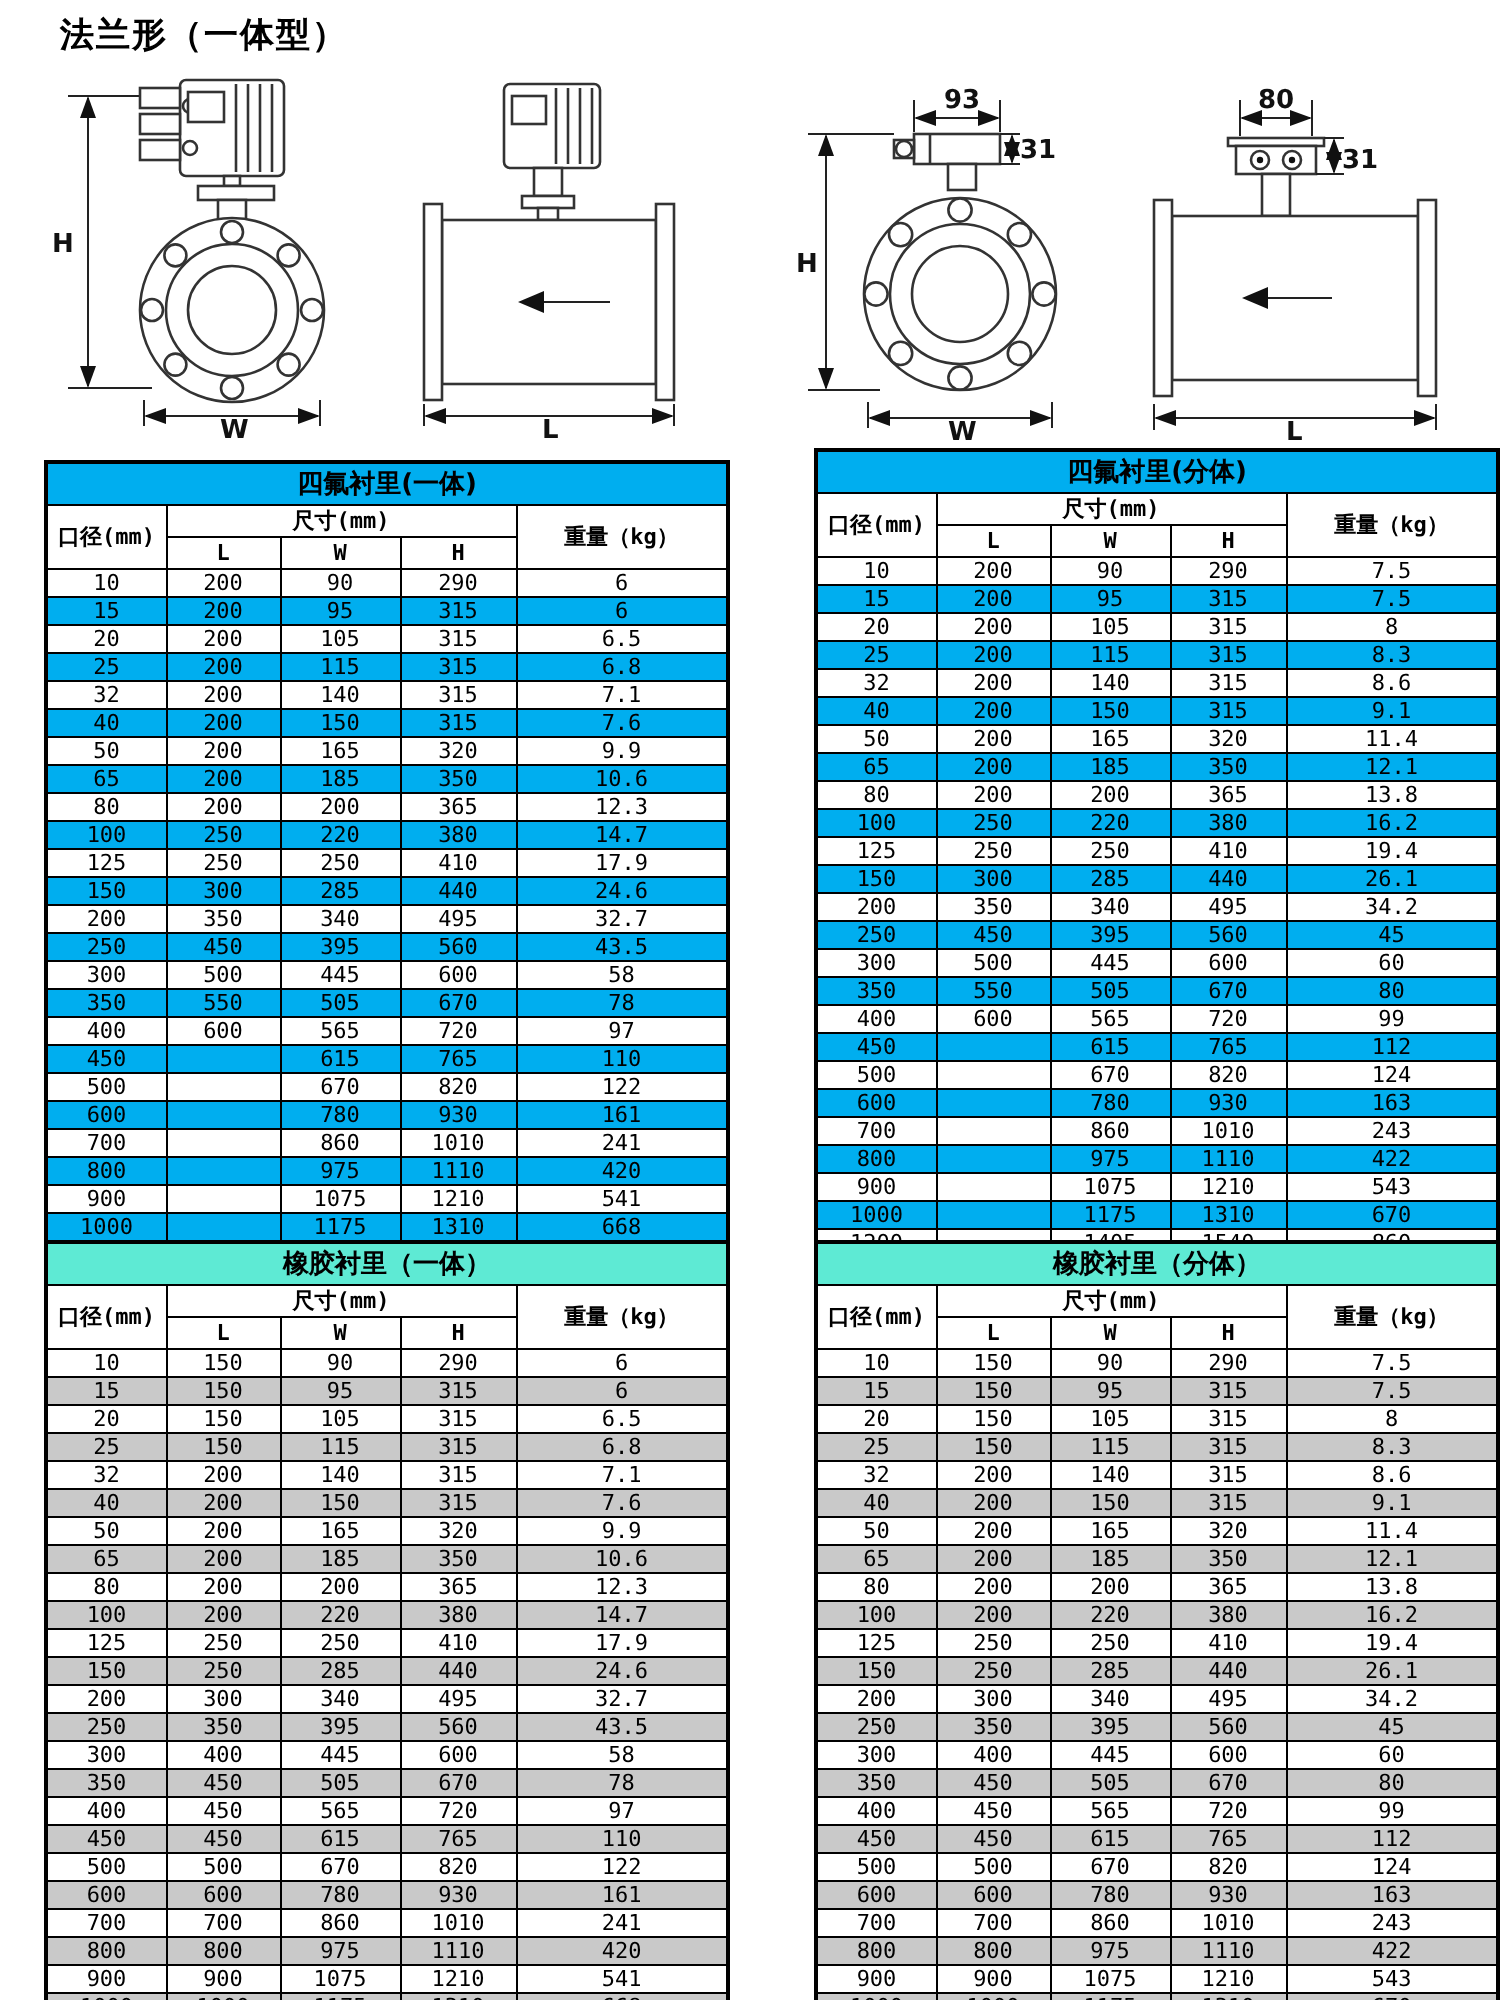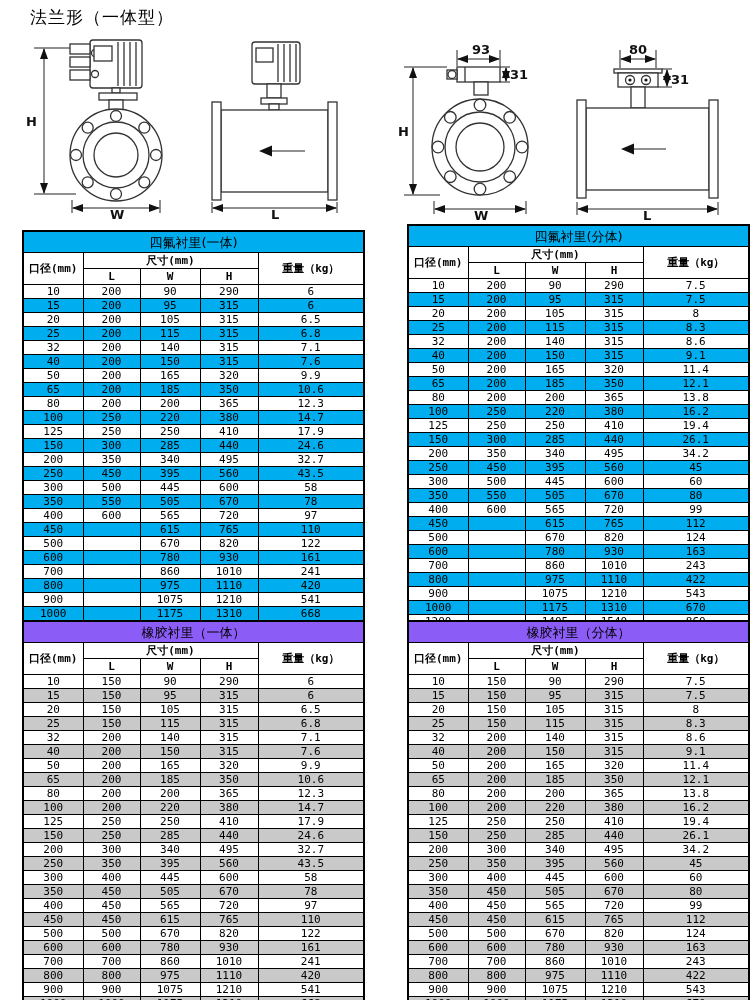--- a/index.html
+++ b/index.html
@@ -1,43 +1,43 @@
 <!DOCTYPE html>
 <html><head>
 <meta charset="utf-8">
 <style>
   html,body{margin:0;padding:0;background:#fff;}
   #page{position:relative;width:750px;height:1000px;background:#fff;overflow:hidden;
         font-family:"DejaVu Sans","Liberation Sans",sans-serif;color:#000;}
-  .page-title{position:absolute;top:6px;font-size:17px;font-weight:normal;letter-spacing:1px;}
+  .page-title{position:absolute;top:6px;font-size:17px;font-weight:bold;letter-spacing:1px;}
   #title-left{left:30px;}
   #title-right{left:398px;}
   .drawing{position:absolute;top:26px;}
   #drawing-left{left:20px;}
   #drawing-right{left:398px;}
   svg .ln{stroke:#333;fill:none;stroke-width:1.3;}
   svg .fillw{fill:#fff;stroke:#333;stroke-width:1.3;}
   svg .dim{stroke:#222;stroke-width:1;fill:none;}
   svg .dimtxt{font-size:13px;font-weight:600;fill:#111;font-family:"DejaVu Sans",sans-serif;}
   svg .flow{fill:#111;}
 
   table.spec{position:absolute;width:341px;border-collapse:collapse;table-layout:fixed;
              font-family:"DejaVu Sans Mono","DejaVu Sans",monospace;border:2px solid #000;}
   table.spec th,table.spec td{border:1px solid #000;text-align:center;padding:0;
              font-size:11px;line-height:1;height:13px;overflow:hidden;white-space:nowrap;}
-  table.spec tr.ttl th{height:20px;font-size:13px;font-weight:normal;
+  table.spec tr.ttl th{height:20px;font-size:13px;font-weight:bold;
              font-family:"DejaVu Sans","Liberation Sans",sans-serif;}
   table.spec thead tr.hd th{height:15px;font-size:11px;font-weight:bold;}
   #table-0{left:22px;top:230px;}
   #table-1{left:407px;top:224px;}
   #table-2{left:22px;top:620px;}
   #table-3{left:407px;top:620px;}
   .cyan tr.ttl th{background:#00aeef;}
   .cyan tbody tr:nth-child(even){background:#00aeef;}
-  .gray tr.ttl th{background:#8b5cf6;}
+  .gray tr.ttl th{background:#5eead4;}
   .gray tbody tr:nth-child(even){background:#c9c9c9;}
   col.c-dia{width:60px;}col.c-l{width:57px;}col.c-w{width:60px;}col.c-h{width:58px;}col.c-wt{width:106px;}
 </style>
 </head>
 <body>
 
 <div id="page">
 
   <div class="page-title" id="title-left">法兰形（一体型）</div>
 

